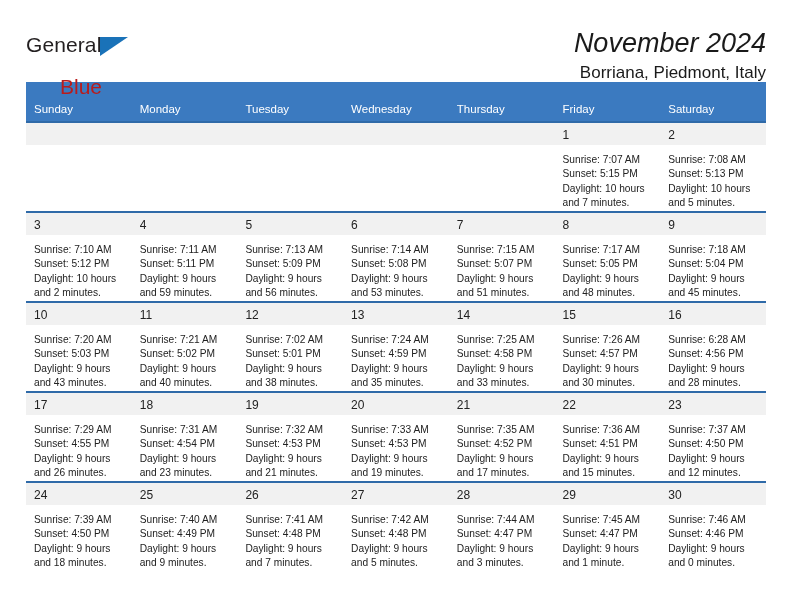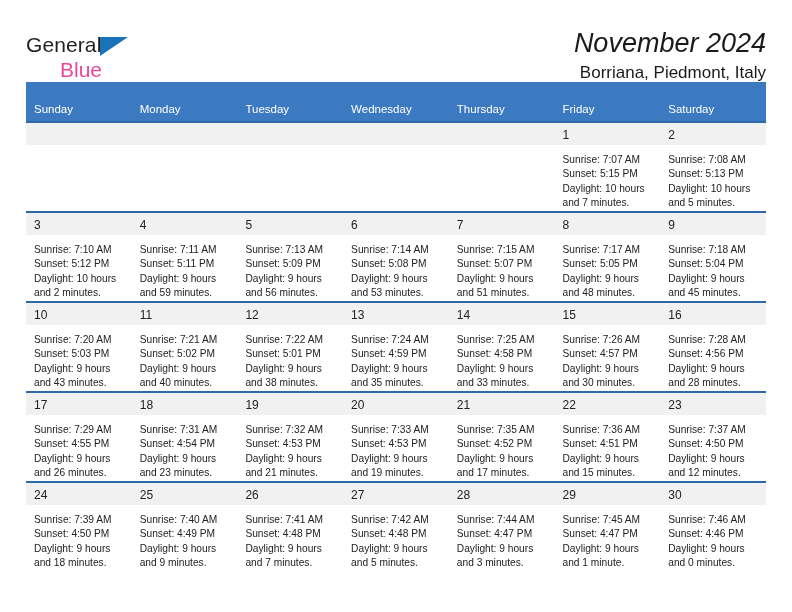--- a/index.html
+++ b/index.html
@@ -48,24 +48,24 @@
     position: absolute;
     left: 74px;
     top: 11px;
     width: 0;
     height: 0;
     border-left: 28px solid #1a72b8;
     border-bottom: 19px solid transparent;
   }
   .brand-blue {
     font-size: 21px;
-    color: #ec4899;
+    color: #b91c1c;
     line-height: 1;
     display: block;
-    margin-top: 3px;
+    margin-top: 20px;
     margin-left: 34px;
   }
   .titles {
     text-align: right;
     padding-top: 2px;
   }
   .cal-title {
     font-size: 27px;
     font-weight: normal;
     color: #1a1a1a;
@@ -325,21 +325,21 @@
                 <div>Sunset: 5:02 PM</div>
                 <div>Daylight: 9 hours</div>
                 <div>and 40 minutes.</div>
               </div>
             </div>
           </td>
           <td>
             <div class="cell">
               <div class="daynum">12</div>
               <div class="details">
-                <div>Sunrise: 7:22 AM</div>
+                <div>Sunrise: 7:02 AM</div>
                 <div>Sunset: 5:01 PM</div>
                 <div>Daylight: 9 hours</div>
                 <div>and 38 minutes.</div>
               </div>
             </div>
           </td>
           <td>
             <div class="cell">
               <div class="daynum">13</div>
               <div class="details">
@@ -369,21 +369,21 @@
                 <div>Sunset: 4:57 PM</div>
                 <div>Daylight: 9 hours</div>
                 <div>and 30 minutes.</div>
               </div>
             </div>
           </td>
           <td>
             <div class="cell">
               <div class="daynum">16</div>
               <div class="details">
-                <div>Sunrise: 7:28 AM</div>
+                <div>Sunrise: 6:28 AM</div>
                 <div>Sunset: 4:56 PM</div>
                 <div>Daylight: 9 hours</div>
                 <div>and 28 minutes.</div>
               </div>
             </div>
           </td>
         </tr>
         <tr>
           <td>
             <div class="cell">

